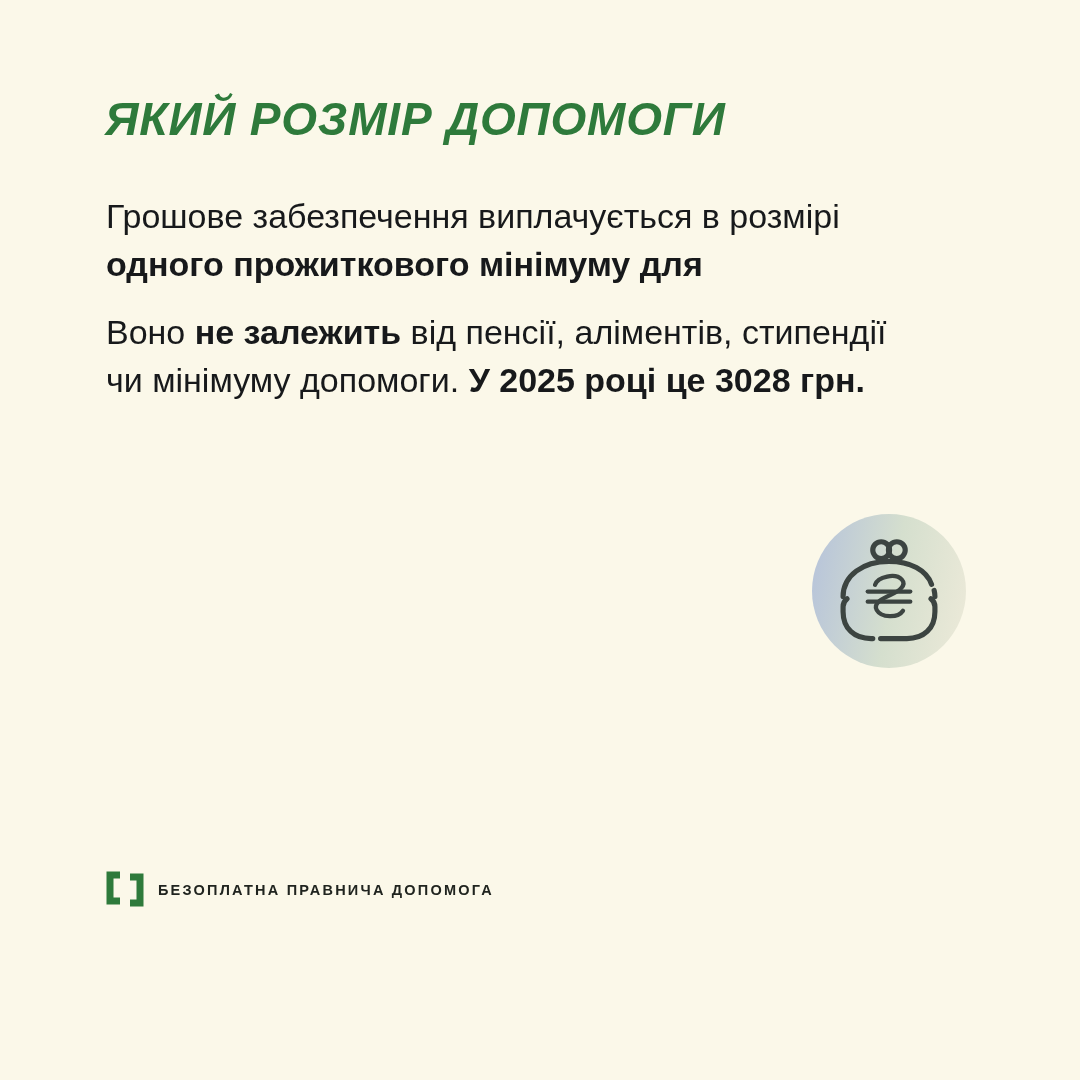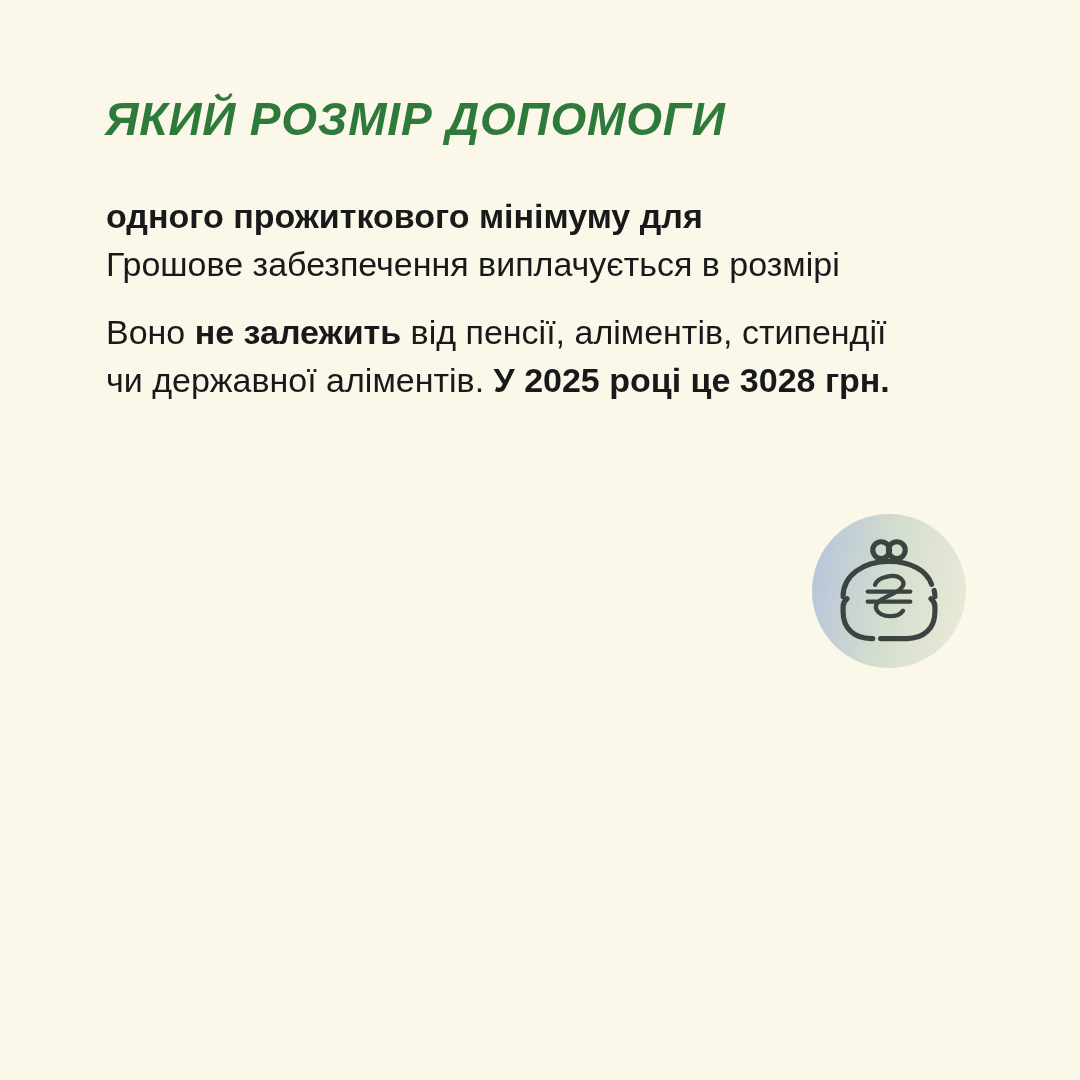--- a/index.html
+++ b/index.html
@@ -98,26 +98,26 @@
 </style>
 </head>
 <body>
 
 <div class="card">
 
   <h1 class="heading">ЯКИЙ РОЗМІР ДОПОМОГИ</h1>
 
   <div class="body-text">
     <p class="para">
+      <span class="line"><span>Грошове забезпечення виплачується в розмірі</span></span>
       <span class="line"><span class="b">одного прожиткового мінімуму для</span></span>
-      <span class="line"><span>Грошове забезпечення виплачується в розмірі</span></span>
     </p>
     <p class="para">
       <span class="line"><span>Воно </span><span class="b">не залежить</span><span> від пенсії, аліментів, стипендії</span></span>
-      <span class="line"><span>чи державної аліментів. </span><span class="b">У 2025 році це 3028 грн.</span></span>
+      <span class="line"><span>чи мінімуму допомоги. </span><span class="b">У 2025 році це 3028 грн.</span></span>
     </p>
   </div>
 
   <div class="icon-circle">
     <svg class="purse-svg" viewBox="0 0 100 100" aria-hidden="true">
 
       <circle cx="43" cy="13.5" r="7.5" stroke-width="4.6"></circle>
       <circle cx="57" cy="13.5" r="7.5" stroke-width="4.6"></circle>
 
       <path d="M 9 55 C 9 36 27 23.5 50 23.5 C 69 23.5 83.5 31.5 88 44" stroke-width="4.6"></path>
@@ -125,14 +125,21 @@
 
       <path d="M 12.5 57 C 10.3 58.6 9 61 9 64 L 9 68.5 C 9 83.5 19 92.5 34 92.5 L 35.5 92.5" stroke-width="4.6"></path>
       <path d="M 42.5 92.5 L 66 92.5 C 81 92.5 91 83.5 91 68.5 L 91 64 C 91 61 89.7 58.6 87.5 57" stroke-width="4.6"></path>
 
       <path d="M 37.5 44.5 C 40 37 56 33.8 61.5 39.8 C 66 44.8 59 50.2 52 53.2 C 45 56.2 35.5 60.8 39 67 C 43 74 58 74.4 62.5 67.6" stroke-width="3.8"></path>
       <path d="M 31 50.5 L 69 50.5" stroke-width="3.8"></path>
       <path d="M 31 59.5 L 69 59.5" stroke-width="3.8"></path>
     </svg>
   </div>
 
+  <div class="footer">
+    <svg class="brackets-svg" width="40" height="36" viewBox="0 0 40 36" aria-hidden="true">
+      <path d="M 15 4 L 5 4 L 5 30 L 15 30"></path>
+      <path d="M 25 6 L 35 6 L 35 32 L 25 32"></path>
+    </svg>
+    <div class="footer-label">БЕЗОПЛАТНА ПРАВНИЧА ДОПОМОГА</div>
+  </div>
 
 </div>
 
 </body></html>

